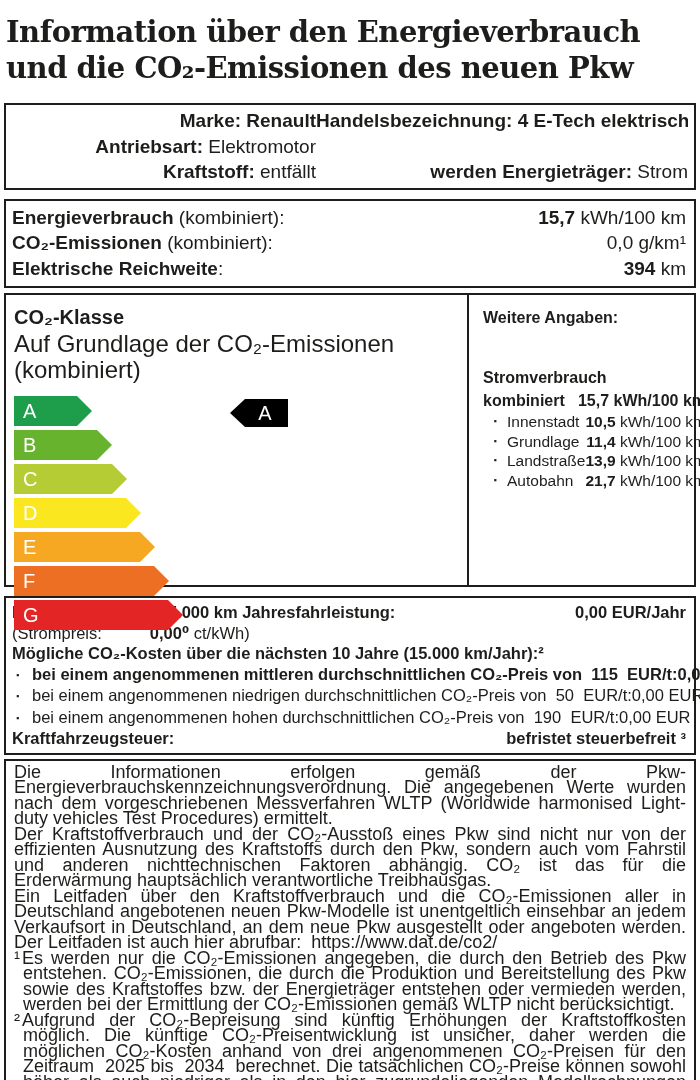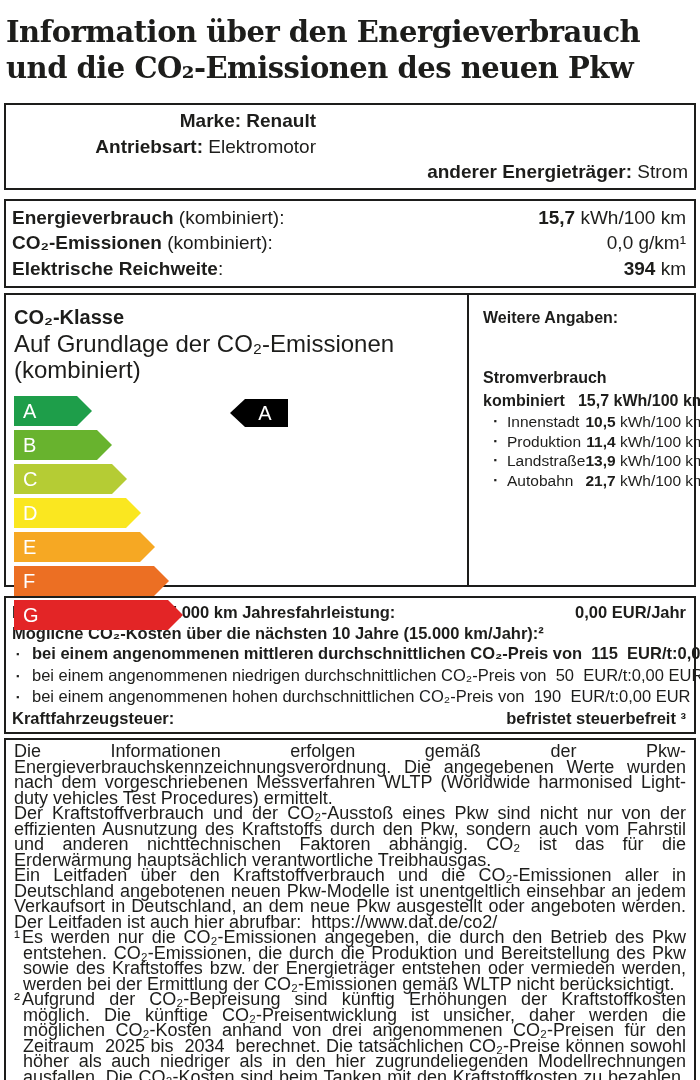--- a/index.html
+++ b/index.html
@@ -84,31 +84,39 @@
     <div>Information über den Energieverbrauch</div>
     <div>und die CO₂-Emissionen des neuen Pkw</div>
   </div>
 
   <div class="box box-vehicle">
     <div class="v-row">
       <div class="v-left">
         <span class="lbl">Marke:</span>
         <span class="bold">Renault</span>
       </div>
+      <div class="v-right">
+        <span class="lbl">Handelsbezeichnung:</span>
+        <span class="bold">4 E-Tech elektrisch</span>
+      </div>
     </div>
     <div class="v-row">
       <div class="v-left">
         <span class="lbl">Antriebsart:</span>
         <span>Elektromotor</span>
       </div>
       <div class="v-right"></div>
     </div>
     <div class="v-row">
+      <div class="v-left">
+        <span class="lbl">Kraftstoff:</span>
+        <span>entfällt</span>
+      </div>
       <div class="v-right">
-        <span class="lbl">anderer Energieträger:</span>
+        <span class="lbl">werden Energieträger:</span>
         <span>Strom</span>
       </div>
     </div>
   </div>
 
   <div class="box box-consumption">
     <div class="c-row">
       <span>
         <span class="bold">Energieverbrauch</span><span> (kombiniert):</span>
       </span>
@@ -157,40 +165,43 @@
         <span>kombiniert</span>
         <span>15,7 kWh/100 km</span>
       </div>
       <div class="wa-row">
         <span class="wa-bullet">▪</span>
         <span class="wa-label">Innenstadt</span>
         <span class="wa-val"><span class="bold">10,5</span><span> kWh/100 km</span></span>
       </div>
       <div class="wa-row">
         <span class="wa-bullet">▪</span>
-        <span class="wa-label">Produktion</span>
+        <span class="wa-label">Grundlage</span>
         <span class="wa-val"><span class="bold">11,4</span><span> kWh/100 km</span></span>
       </div>
       <div class="wa-row">
         <span class="wa-bullet">▪</span>
         <span class="wa-label">Landstraße</span>
         <span class="wa-val"><span class="bold">13,9</span><span> kWh/100 km</span></span>
       </div>
       <div class="wa-row">
         <span class="wa-bullet">▪</span>
         <span class="wa-label">Autobahn</span>
         <span class="wa-val"><span class="bold">21,7</span><span> kWh/100 km</span></span>
       </div>
     </div>
   </div>
 
   <div class="box box-costs">
     <div class="k-row">
       <span class="bold">Energiekosten bei 15.000 km Jahresfahrleistung:</span>
       <span class="bold">0,00 EUR/Jahr</span>
+    </div>
+    <div>
+      <span>(Strompreis:</span><span class="strompreis-val">0,00⁰</span><span> ct/kWh)</span>
     </div>
     <div class="bold">Mögliche CO₂-Kosten über die nächsten 10 Jahre (15.000 km/Jahr):²</div>
     <div class="k-row bold">
       <span><span class="k-bullet">▪</span><span>bei einem angenommenen mittleren durchschnittlichen CO₂-Preis von &nbsp;115&nbsp; EUR/t:</span></span>
       <span>0,00 EUR</span>
     </div>
     <div class="k-row">
       <span><span class="k-bullet">▪</span><span>bei einem angenommenen niedrigen durchschnittlichen CO₂-Preis von &nbsp;50&nbsp; EUR/t:</span></span>
       <span>0,00 EUR</span>
     </div>

